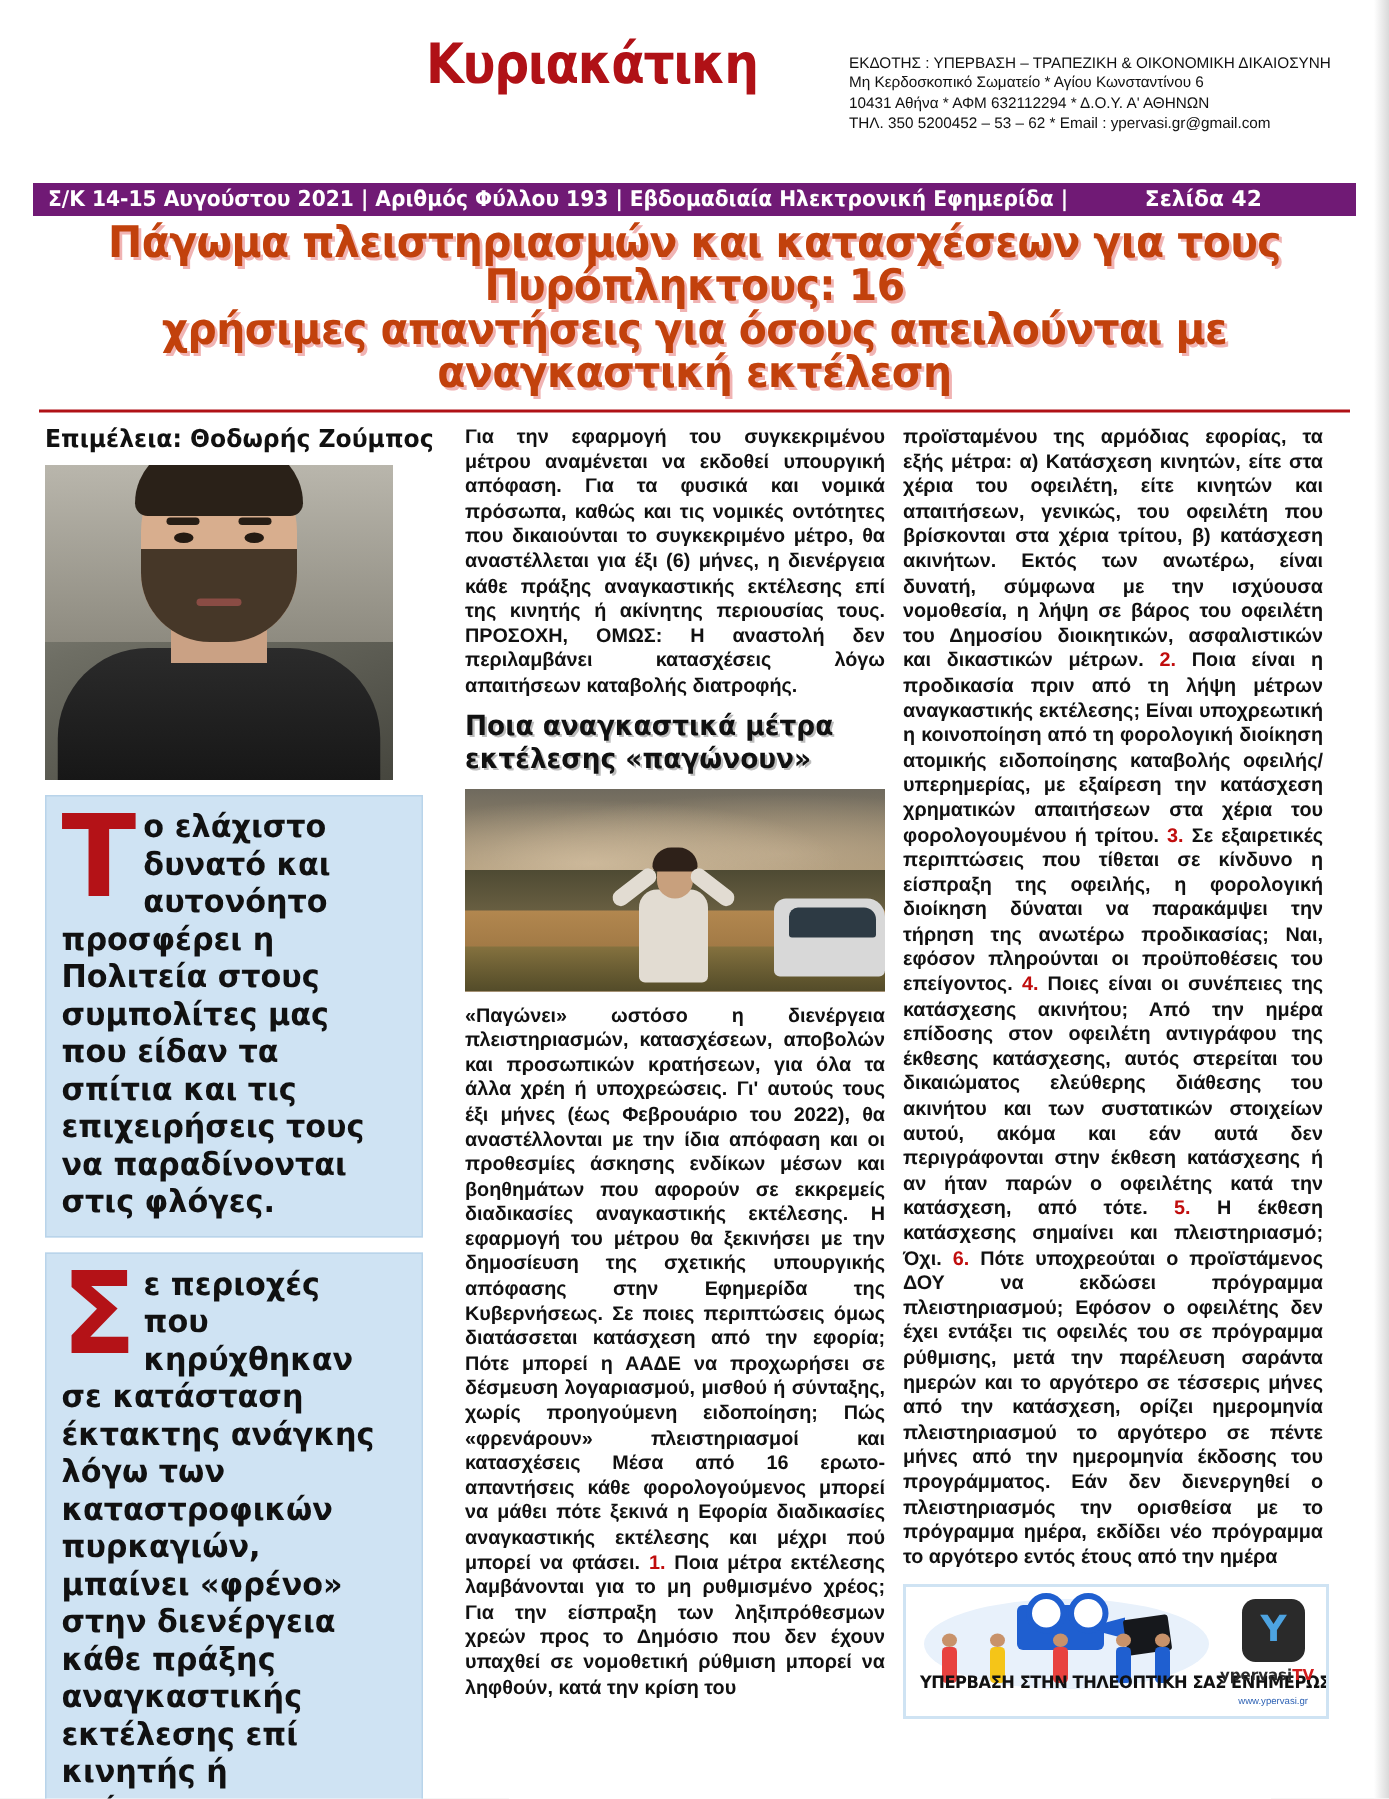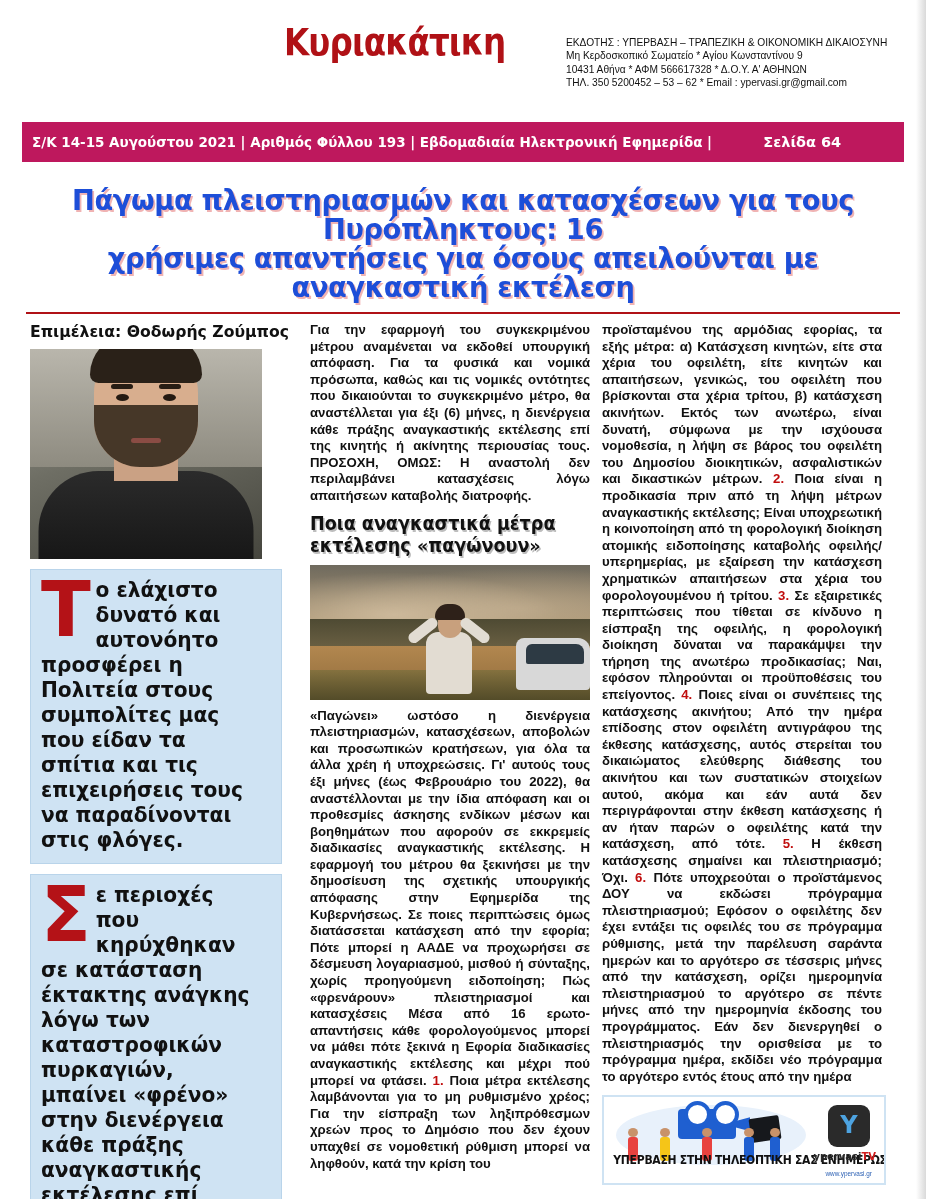--- a/index.html
+++ b/index.html
@@ -51,38 +51,38 @@
   }
   .imprint{
     position:absolute;left:516px;top:18px;width:380px;
     font-size:10.2px;line-height:13.4px;color:#111;
     font-family:"Liberation Sans",sans-serif;
   }
   .imprint div{white-space:nowrap;margin-left:28px;}
 
   
   .datebar{
-    position:relative;margin-top:4px;height:40px;
-    background:#be185d;color:#fff;display:flex;align-items:center;
+    position:relative;margin-top:4px;height:22px;
+    background:#701a75;color:#fff;display:flex;align-items:center;
     padding:0 10px;box-sizing:border-box;
   }
   .datebar .dl{
     font-weight:bold;font-size:14.5px;
     transform:scaleX(0.93);transform-origin:left center;
     white-space:nowrap;
   }
   .datebar .dr{
     margin-left:auto;font-weight:bold;font-size:14.5px;
     padding-right:72px;white-space:nowrap;
   }
 
   
   .headline{
-    margin-top:24px;text-align:center;
-    color:#1d4ed8;
+    margin-top:3px;text-align:center;
+    color:#c2410c;
     font-family:"DejaVu Sans","Liberation Sans",sans-serif;
     font-weight:bold;font-size:29px;line-height:29px;
     letter-spacing:-0.4px;
     text-shadow:2px 2px 0 #f0b3b3;
     padding:0 6px;
   }
   .headline span{display:block;transform:scaleX(0.94);}
   .hl-rule{
     height:2px;background:#b01116;margin:10px 4px 8px 4px;
   }
@@ -238,29 +238,29 @@
 <body>
 
 <div class="page">
 
   <div class="masthead">
     <div class="logo-wrap">
       <div class="kyriakatiki">Κυριακάτικη</div>
     </div>
     <div class="imprint">
       <div>ΕΚΔΟΤΗΣ : ΥΠΕΡΒΑΣΗ – ΤΡΑΠΕΖΙΚΗ &amp; ΟΙΚΟΝΟΜΙΚΗ ΔΙΚΑΙΟΣΥΝΗ</div>
-      <div>Μη Κερδοσκοπικό Σωματείο * Αγίου Κωνσταντίνου 9</div>
-      <div>10431 Αθήνα * ΑΦΜ 566617328 * Δ.Ο.Υ. Α' ΑΘΗΝΩΝ</div>
+      <div>Μη Κερδοσκοπικό Σωματείο * Αγίου Κωνσταντίνου 6</div>
+      <div>10431 Αθήνα * ΑΦΜ 632112294 * Δ.Ο.Υ. Α' ΑΘΗΝΩΝ</div>
       <div>ΤΗΛ. 350 5200452 – 53 – 62 * Email : ypervasi.gr@gmail.com</div>
     </div>
   </div>
 
   <div class="datebar">
     <div class="dl">Σ/Κ 14-15 Αυγούστου 2021 | Αριθμός Φύλλου 193 | Εβδομαδιαία Ηλεκτρονική Εφημερίδα |</div>
-    <div class="dr">Σελίδα 64</div>
+    <div class="dr">Σελίδα 42</div>
   </div>
 
   <div class="headline">
     <span>Πάγωμα πλειστηριασμών και κατασχέσεων για τους Πυρόπληκτους: 16</span>
     <span>χρήσιμες απαντήσεις για όσους απειλούνται με αναγκαστική εκτέλεση</span>
   </div>
   <div class="hl-rule"></div>
 
   <div class="cols">
 

